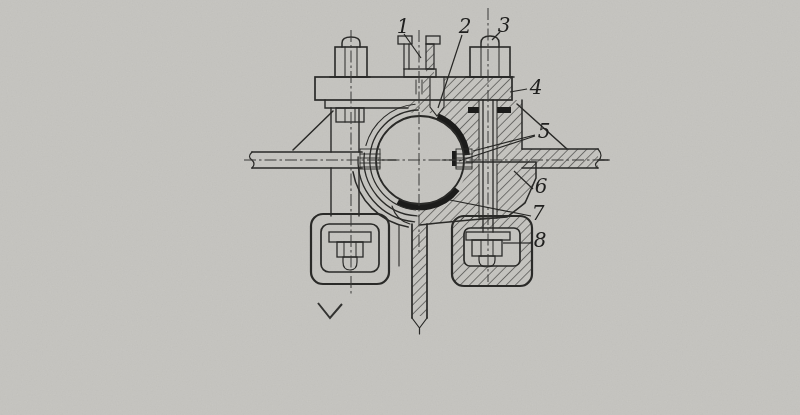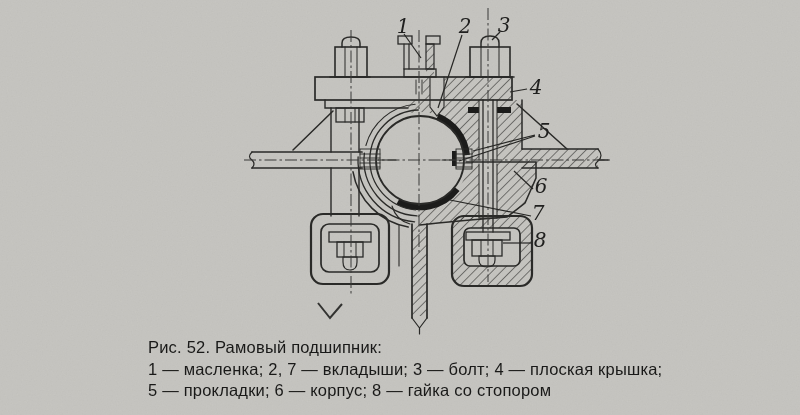--- a/index.html
+++ b/index.html
@@ -168,23 +168,18 @@
       <text class="callout" x="465" y="33">2</text>
       <text class="callout" x="504" y="32">3</text>
       <text class="callout" x="536" y="94">4</text>
       <text class="callout" x="544" y="138">5</text>
       <text class="callout" x="541" y="193">6</text>
       <text class="callout" x="538" y="220">7</text>
       <text class="callout" x="540" y="247">8</text>
     </g>
   </svg>
 
-  <div class="caption">
-    <div>Рис. 52. Рамовый подшипник:</div>
-    <div>1 — масленка; 2, 7 — вкладыши; 3 — болт; 4 — плоская крышка;</div>
-    <div>5 — прокладки; 6 — корпус; 8 — гайка со стопором</div>
-  </div>
 
   <svg class="grain" width="800" height="415">
     <rect width="800" height="415" filter="url(#grainf)"></rect>
   </svg>
 
 </div>
 
 </body></html>

